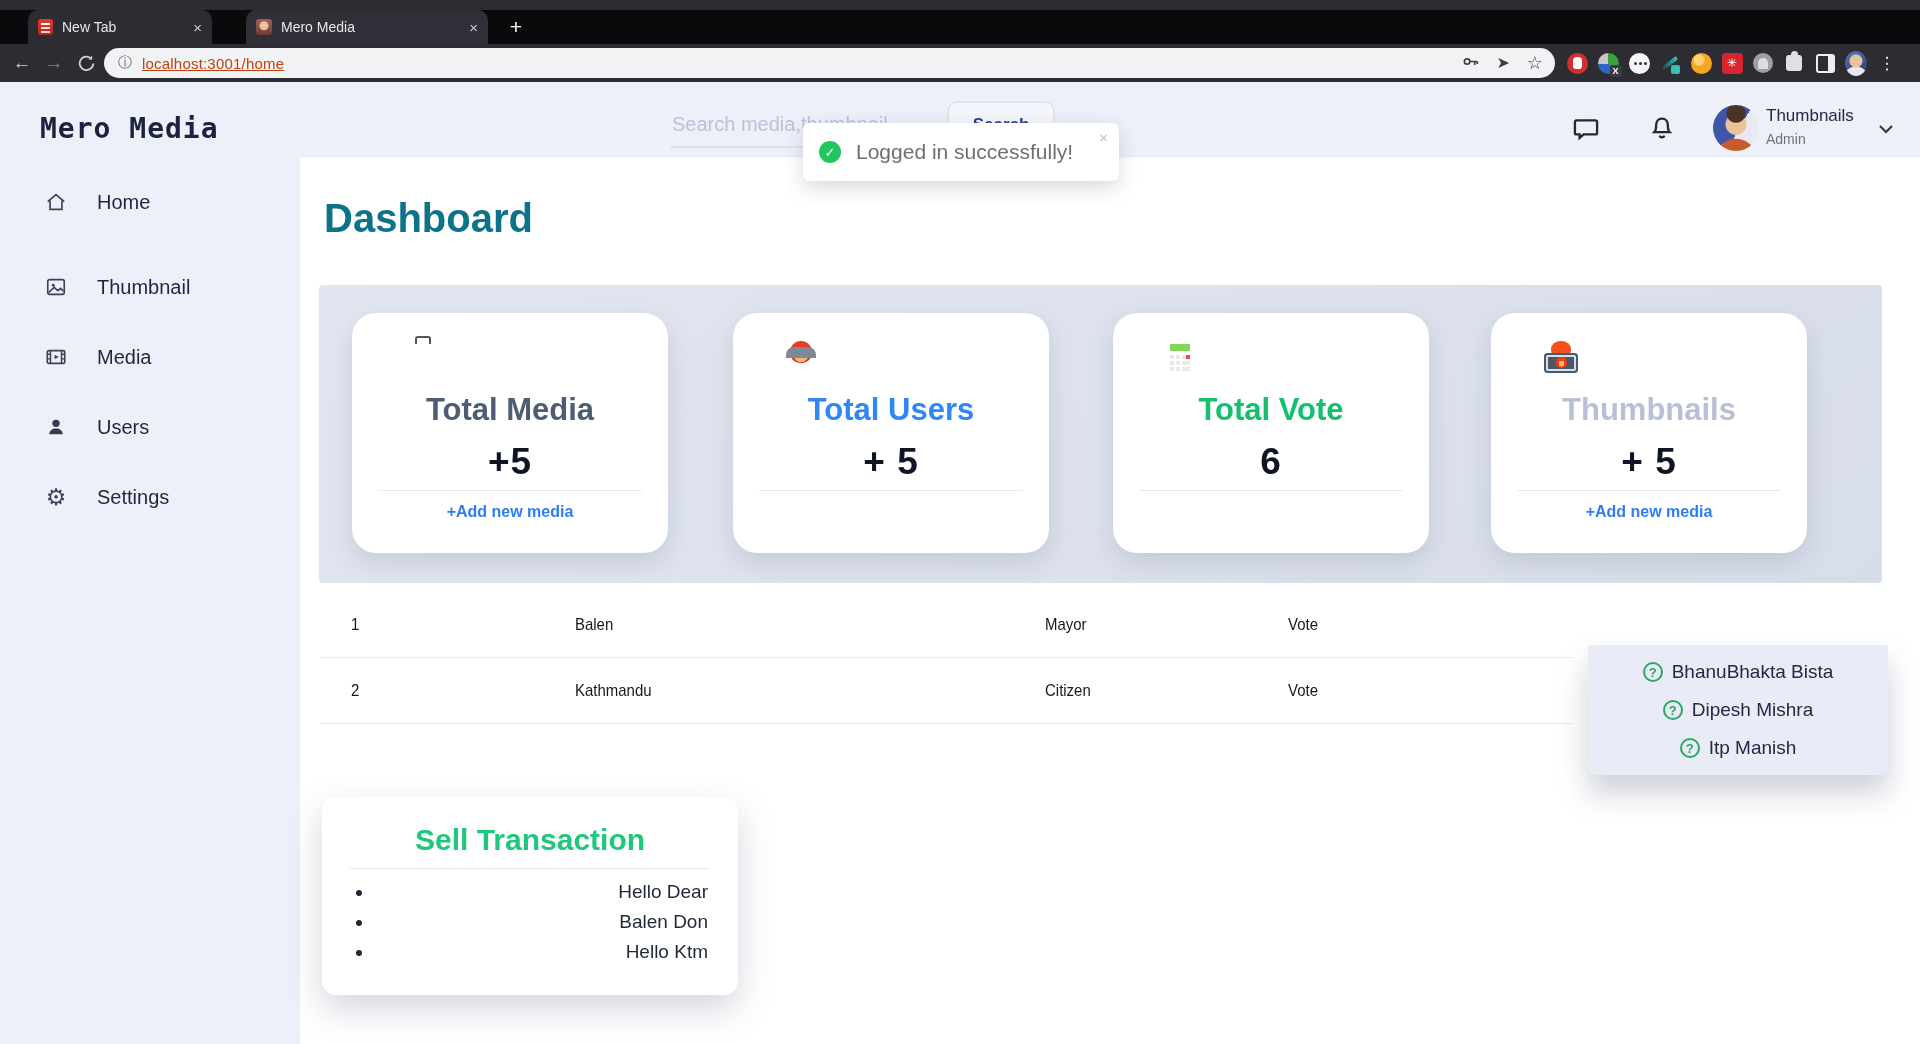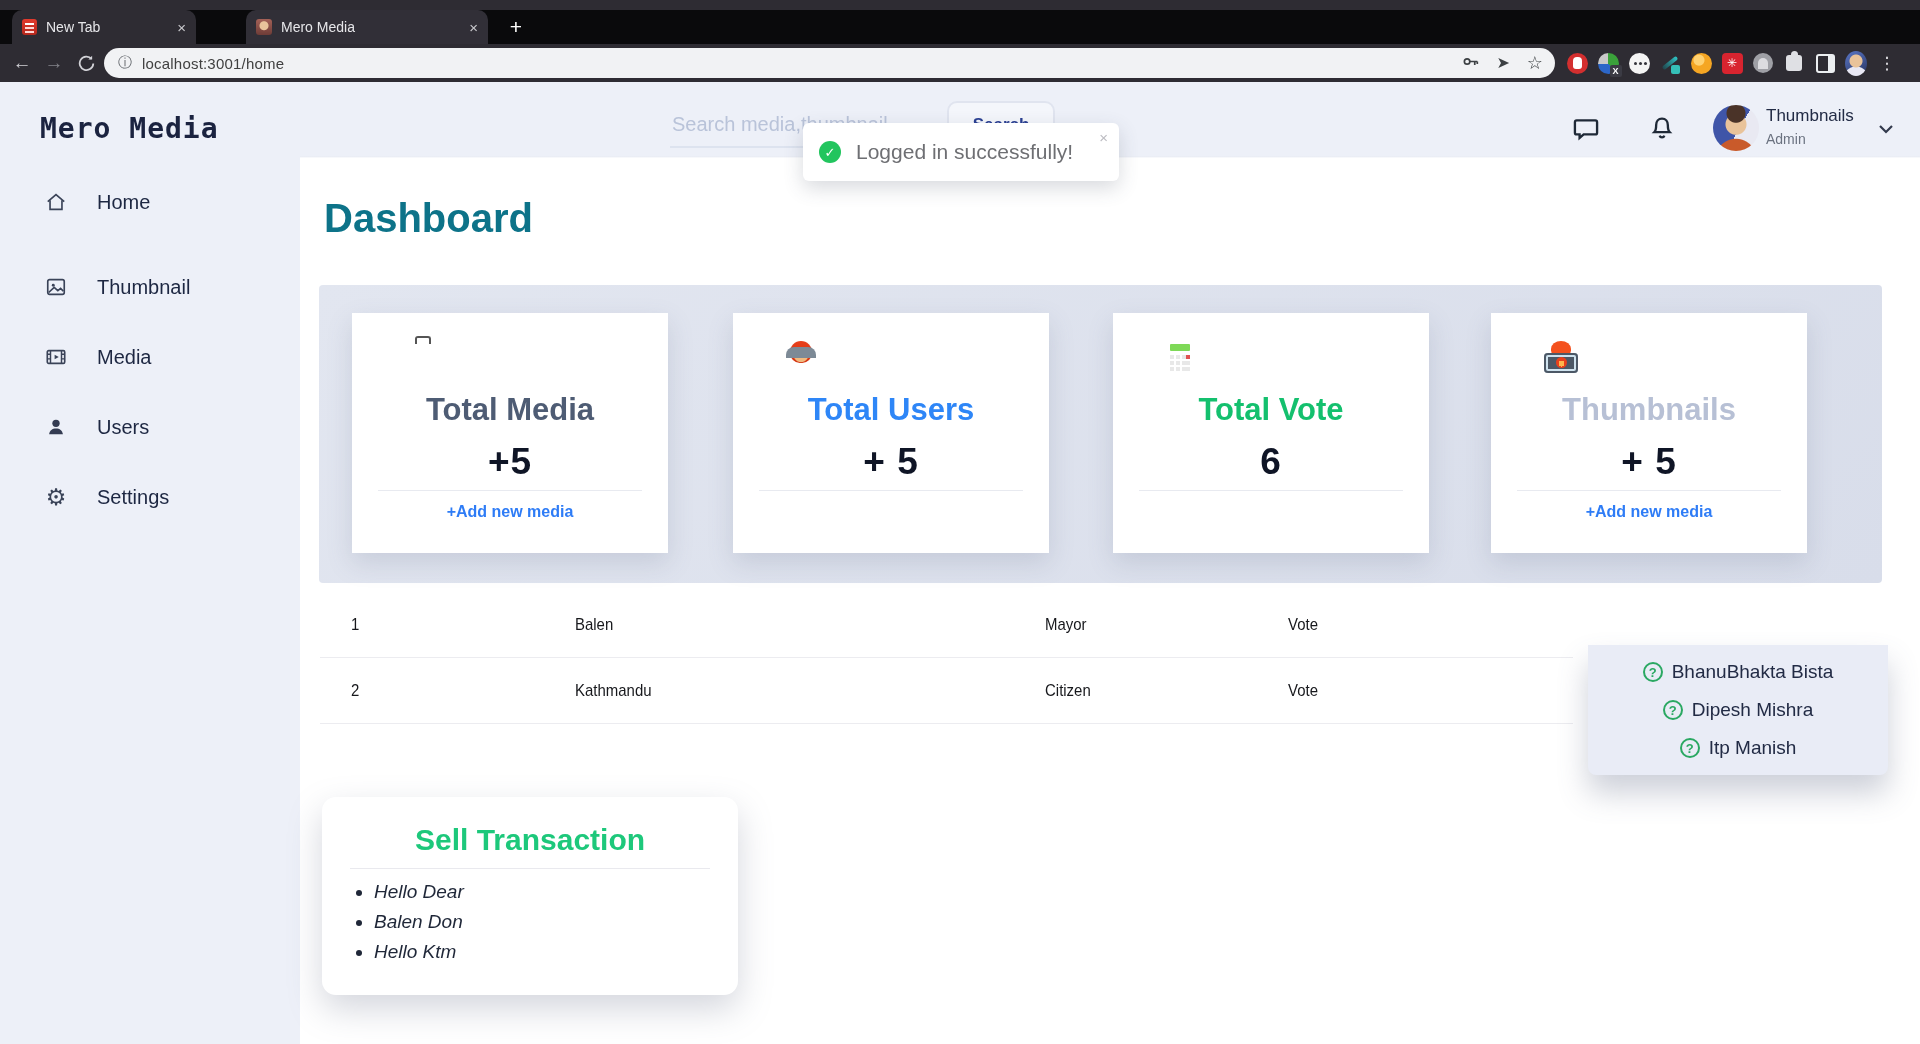--- a/index.html
+++ b/index.html
@@ -4,40 +4,40 @@
 <style>
   html,body{margin:0;padding:0;background:#555;}
   .screen{position:relative;width:1920px;height:1044px;background:#edf0f8;overflow:hidden;
           font-family:"Liberation Sans",sans-serif;}
 
   
   .chrome{position:absolute;top:0;left:0;width:1920px;height:82px;background:#2e2c33;}
   .tabstrip{position:absolute;top:10px;left:0;right:0;height:34px;background:#0a0a0c;}
   .tab{position:absolute;top:0;height:34px;background:#2e2c33;border-radius:10px 10px 0 0;
        display:flex;align-items:center;gap:9px;padding:0 10px;color:#e6e6e9;font-size:14px;box-sizing:border-box;}
-  .tab.newtab{left:12px;width:184px;justify-content:center;}
+  .tab.newtab{left:28px;width:184px;justify-content:center;}
   .tab.active{left:246px;width:242px;background:#312f37;}
   .tab .close{margin-left:auto;color:#c9c9cd;font-size:15px;line-height:1;}
   .fav-new{width:15px;height:16px;border-radius:3px;background:linear-gradient(#e23b2e,#b5271c);
            position:relative;flex:0 0 auto;}
   .fav-new::after{content:"";position:absolute;left:3px;top:4px;width:9px;height:2px;background:#fff;
            box-shadow:0 4px 0 #ffd9d6,0 8px 0 #ffd9d6;}
   .fav-mero{width:16px;height:16px;border-radius:3px;flex:0 0 auto;
            background:radial-gradient(circle at 50% 42%,#e8c39b 0 4px,transparent 5px),
                       linear-gradient(#a46157,#6e3c37);}
   .plusbtn{position:absolute;left:502px;top:3px;width:28px;height:28px;color:#fff;font-size:21px;
            display:flex;align-items:center;justify-content:center;border-radius:50%;}
   .toolbar{position:absolute;top:44px;left:0;width:1920px;height:38px;}
   .navbtn{position:absolute;top:0;height:38px;width:28px;display:flex;align-items:center;justify-content:center;
           color:#d2d2d7;font-size:19px;}
   .navbtn.fwd{color:#85858c;}
   .urlpill{position:absolute;left:104px;top:4px;width:1451px;height:30px;background:#f1f2f4;border-radius:15px;
            display:flex;align-items:center;padding:0 12px 0 14px;box-sizing:border-box;font-size:15px;}
   .urlpill .info{color:#5f6368;font-size:14px;margin-right:10px;}
-  .urlpill .url{color:#404040;letter-spacing:.2px;}
+  .urlpill .url{color:#c2410c;letter-spacing:.2px;text-decoration:underline;}
   .pill-icons{margin-left:auto;display:flex;align-items:center;gap:17px;color:#3c4043;}
   .pill-icons .gl{font-size:16px;line-height:1;}
   .exts{position:absolute;left:1566px;top:0;height:38px;display:flex;align-items:center;gap:9px;}
   .ext{width:22px;height:22px;display:flex;align-items:center;justify-content:center;}
   .ext-hand{width:21px;height:21px;border-radius:50%;background:#d32f2f;position:relative;}
   .ext-hand::after{content:"";position:absolute;left:6px;top:4px;width:9px;height:12px;background:#fff;border-radius:4px 4px 3px 3px;}
   .ext-idm{width:21px;height:21px;border-radius:50%;background:conic-gradient(#3aa13a 0 40%,#2c66c8 40% 75%,#c8c8c8 75%);position:relative;}
   .ext-idm::after{content:"X";position:absolute;right:-3px;bottom:-3px;width:12px;height:12px;background:#3b3b44;color:#fff;
                   font-size:9px;font-weight:bold;display:flex;align-items:center;justify-content:center;border-radius:2px;}
   .ext-dots{width:21px;height:21px;border-radius:50%;background:#f4f4f4;position:relative;}
@@ -93,21 +93,21 @@
                    radial-gradient(circle at 50% 118%,#c95a2a 0 20px,transparent 21px),
                    linear-gradient(120deg,#3f55a8 55%,#e9e9f2 55%);}
   .user-name{position:absolute;left:1766px;top:106px;font-size:17px;color:#222b45;}
   .user-role{position:absolute;left:1766px;top:131px;font-size:14px;color:#6b7280;}
   .user-chevron{position:absolute;left:1878px;top:121px;color:#333a4d;}
 
   
   .page-title{position:absolute;left:324px;top:196px;font-size:40px;font-weight:bold;color:#0d7389;}
   .panel{position:absolute;left:319px;top:285px;width:1563px;height:298px;border-radius:4px;
         background:linear-gradient(140deg,#e2e6f0 0%,#d8ddea 100%);}
-  .card{position:absolute;top:28px;width:316px;height:240px;background:#fff;border-radius:0;
+  .card{position:absolute;top:28px;width:316px;height:240px;background:#fff;border-radius:24px;
         box-shadow:0 10px 24px rgba(90,100,130,.18);text-align:center;}
   .c1{left:33px}.c2{left:414px}.c3{left:794px}.c4{left:1172px}
   .card .em{position:absolute;left:32px;top:28px;width:38px;height:38px;}
   .card h3{margin:0;position:absolute;top:79px;left:0;right:0;font-size:31px;font-weight:bold;}
   .c1 h3{color:#4e5c74}.c2 h3{color:#2e86f7}.c3 h3{color:#14c06e}.c4 h3{color:#b7c0d5}
   .card .val{position:absolute;top:128px;left:0;right:0;font-size:37px;font-weight:bold;color:#0f1526;letter-spacing:1px;}
   .card .hr{position:absolute;top:177px;left:26px;right:26px;border-top:1px solid #e8eaf0;}
   .card .link{position:absolute;top:190px;left:0;right:0;font-size:16px;font-weight:bold;color:#2e7cf6;cursor:pointer;}
 
   
@@ -148,21 +148,21 @@
   .vu-item{display:flex;align-items:center;gap:9px;font-size:19px;color:#222b45;cursor:pointer;}
   .qcirc{width:20px;height:20px;border:2px solid #2aa862;border-radius:50%;color:#2aa862;font-size:13px;font-weight:bold;
         display:flex;align-items:center;justify-content:center;box-sizing:border-box;flex:0 0 auto;}
 
   
   .sell{position:absolute;left:322px;top:797px;width:416px;height:198px;background:#fff;border-radius:14px;
         box-shadow:0 14px 34px rgba(120,128,150,.32);}
   .sell h2{margin:26px 0 0;text-align:center;font-size:30px;font-weight:bold;color:#1dc87b;}
   .sell .hr{margin:11px 28px 0;border-top:1px solid #e9e9ee;}
   .sell ul{margin:8px 30px 0 52px;padding:0;font-size:19px;color:#1f2738;}
-  .sell li{text-align:left;line-height:30px;font-style:italic;}
+  .sell li{text-align:right;line-height:30px;}
 </style>
 </head>
 <body>
 
 <div class="screen">
 
   <div class="chrome">
     <div class="tabstrip">
       <div class="tab newtab">
         <span class="fav-new"></span>

